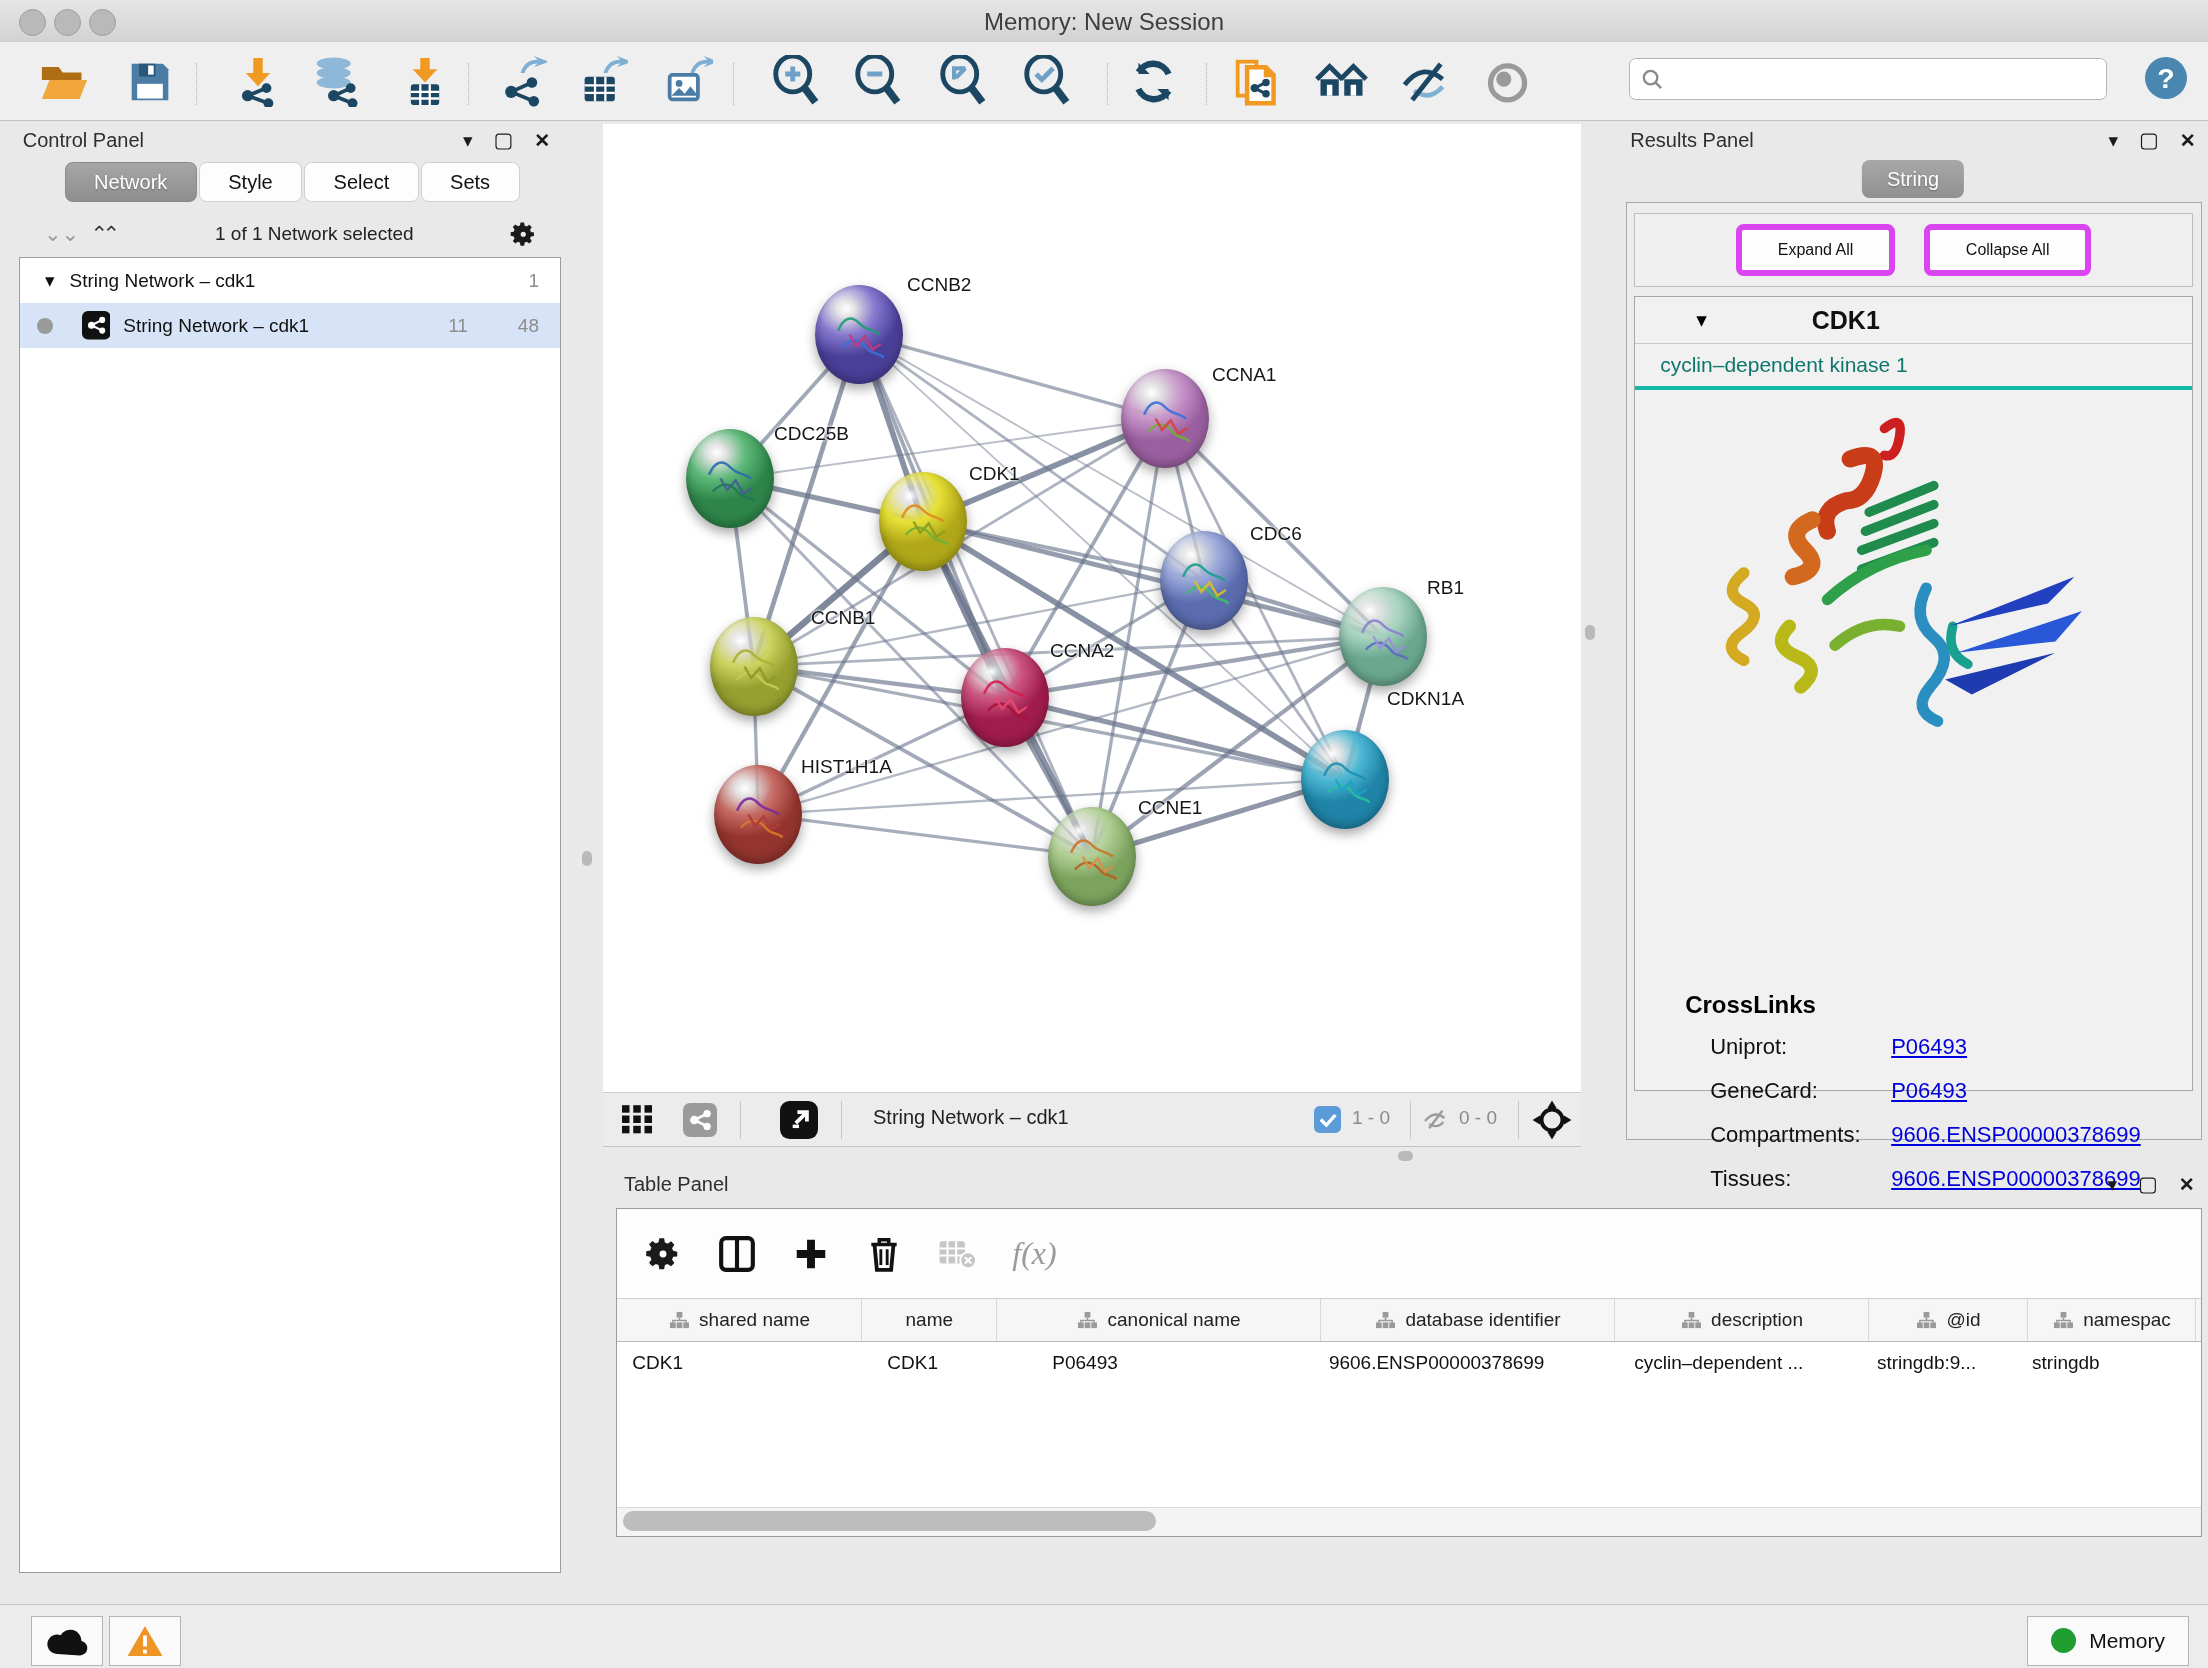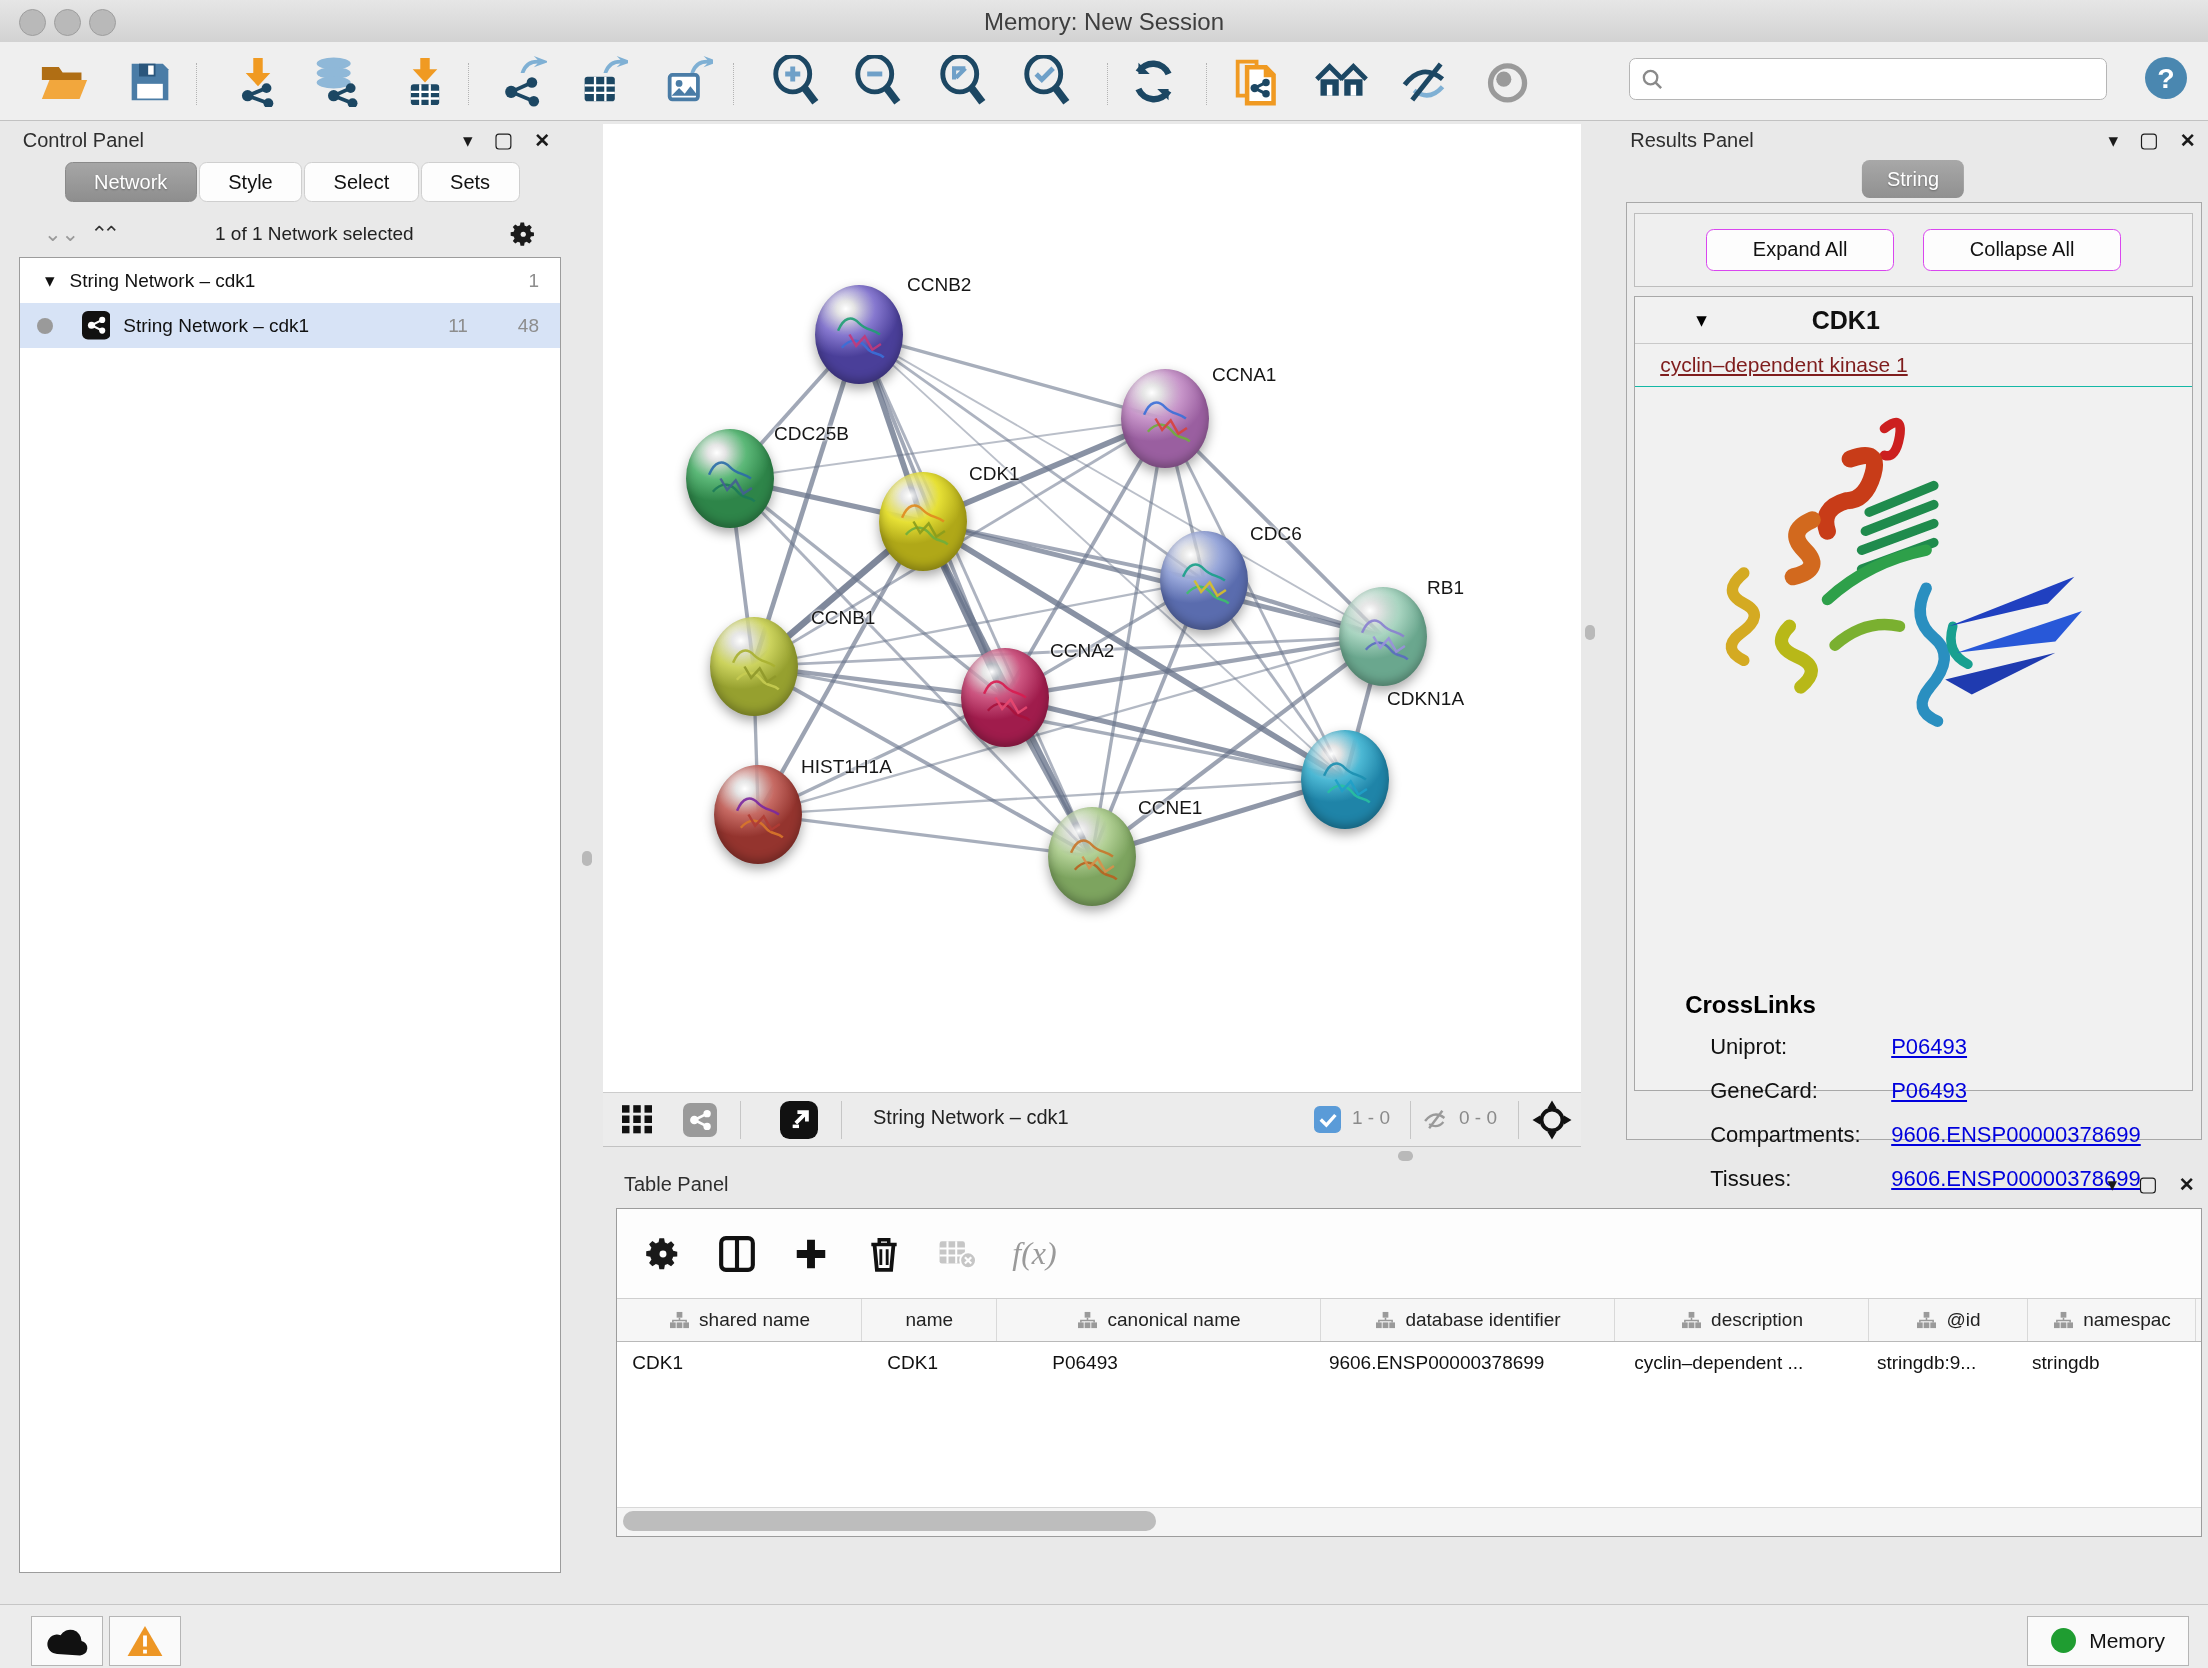--- a/index.html
+++ b/index.html
@@ -47,25 +47,25 @@
   #net-toolbar{position:absolute;left:603px;top:1092px;width:978px;height:53px;background:#ececec;border-top:1px solid #cccccc;border-bottom:1px solid #c2c2c2;}
   .ntb-sep{position:absolute;top:7.6px;height:38px;border-left:1px solid #c6c6c6;}
   #net-title{position:absolute;left:270px;top:13.3px;font-size:20px;color:#222;}
   .count-txt{position:absolute;top:14.3px;font-size:19px;color:#8a8a8a;}
 
   
   #results-panel{position:absolute;left:1617px;top:124px;width:592px;height:1046px;}
   #string-tab{position:absolute;left:50%;transform:translateX(-50%);top:36px;height:38px;padding:0 25px;background:linear-gradient(#a8a8a8,#909090);border-radius:7.6px;color:#fff;font-size:20px;display:flex;align-items:center;text-shadow:0 1px 1.9px rgba(0,0,0,.3);}
   #rp-box{position:absolute;left:8.6px;top:78px;width:574px;height:936px;background:#ececec;border:1.9px solid #a8a8a8;}
   #rp-buttons{margin:9.5px 7.6px;background:#efefef;border:1px solid #bdbdbd;height:72px;display:flex;align-items:center;justify-content:center;gap:28.5px;}
-  .rp-btn{background:#fdfdfd;border:1px solid #d946ef;border-radius:7.6px;height:40px;padding:0 46px;font-size:20px;display:flex;align-items:center;color:#111;}
+  .rp-btn{background:#fdfdfd;border:6px solid #d946ef;border-radius:7.6px;height:40px;padding:0 36px;font-size:16px;display:flex;align-items:center;color:#111;}
   #gene-box{margin:0 7.6px;background:#f1f1f1;border:1px solid #a8a8a8;height:793px;position:relative;}
   #gene-header{height:46px;display:flex;align-items:center;border-bottom:1px solid #c9c9c9;}
   #gene-name{font-size:25px;font-weight:bold;color:#111;margin-left:105px;}
-  #gene-desc{height:42px;display:flex;align-items:center;font-size:21px;color:#7f1d1d;padding-left:25px;border-bottom:1px solid #14b8a6;text-decoration:underline;}
+  #gene-desc{height:42px;display:flex;align-items:center;font-size:21px;color:#0f766e;padding-left:25px;border-bottom:4px solid #14b8a6;}
   #crosslinks{position:absolute;left:16px;top:694px;width:100%;font-family:Liberation Sans, sans-serif;}
   #crosslinks-title{font-size:24px;font-weight:bold;color:#000;margin-left:34px;margin-bottom:5.7px;}
   .cl-row{display:flex;margin-left:59px;height:44px;align-items:center;}
   .cl-label{width:181px;font-size:22px;color:#111;}
   .cl-value{font-size:22px;color:#0000dd;text-decoration:underline;}
 
   
   #table-panel{position:absolute;left:603px;top:1168px;width:1605px;height:436px;}
   #table-box{position:absolute;left:13.3px;top:40px;width:1584px;height:327px;background:#fff;border:1.9px solid #9c9c9c;}
   #table-toolbar{height:89px;display:flex;align-items:center;gap:36px;padding-left:27px;background:#fdfdfd;}

